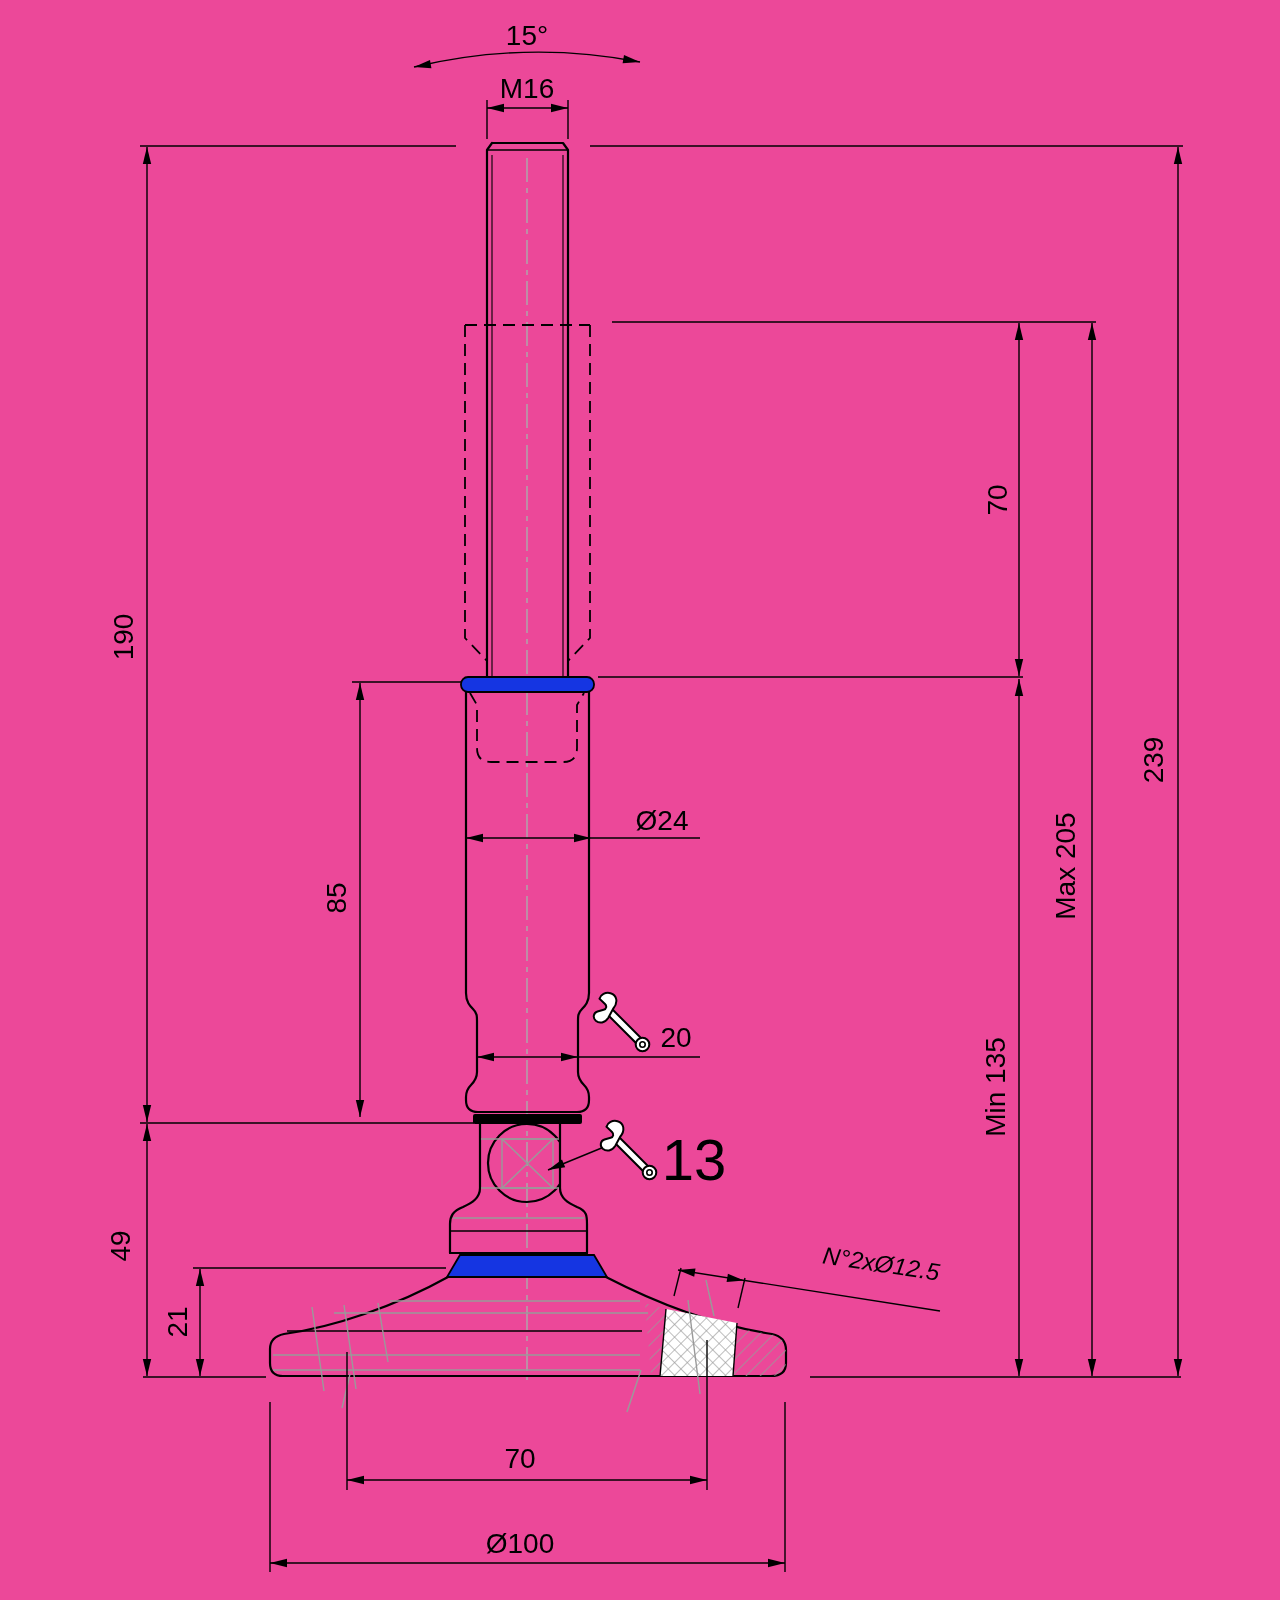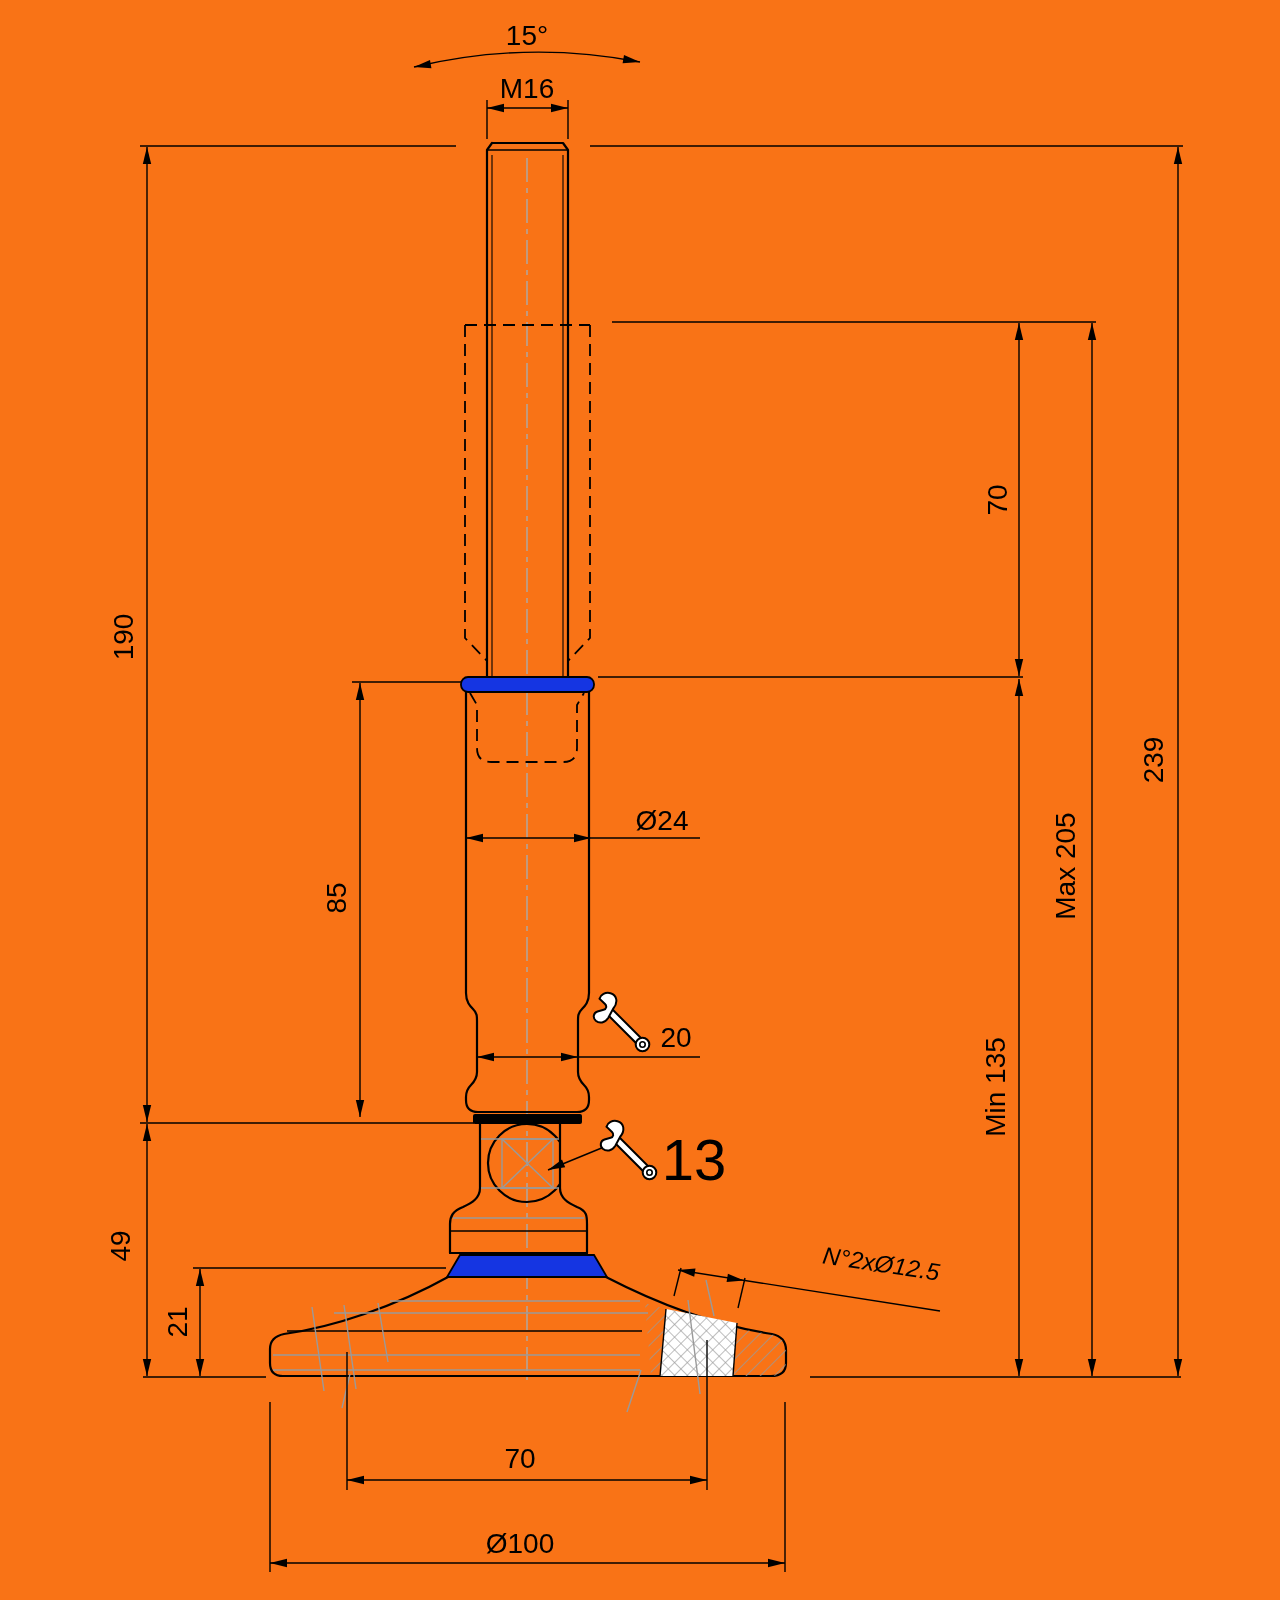--- a/index.html
+++ b/index.html
@@ -1,16 +1,16 @@
 <!DOCTYPE html>
 <html><head>
 <meta charset="utf-8">
 <style>
   html,body{margin:0;padding:0;background:#ffffff;}
-  #sheet{width:1280px;height:1600px;position:relative;background:#f97316;
+  #sheet{width:1280px;height:1600px;position:relative;background:#ec4899;
          font-family:"Liberation Sans", sans-serif;}
   svg{position:absolute;left:0;top:0;}
   text{fill:#000;font-family:"Liberation Sans", sans-serif;}
   .dim{font-size:28px;}
   .big{font-size:58px;}
   .note{font-size:24px;font-style:italic;}
   .ln{stroke:#000;stroke-width:1.4;fill:none;}
   .out{stroke:#000;stroke-width:2.2;fill:none;stroke-linejoin:round;stroke-linecap:round;}
   .thin{stroke:#000;stroke-width:1.1;fill:none;}
   .gray{stroke:#9a9a9a;stroke-width:1.4;fill:none;}

